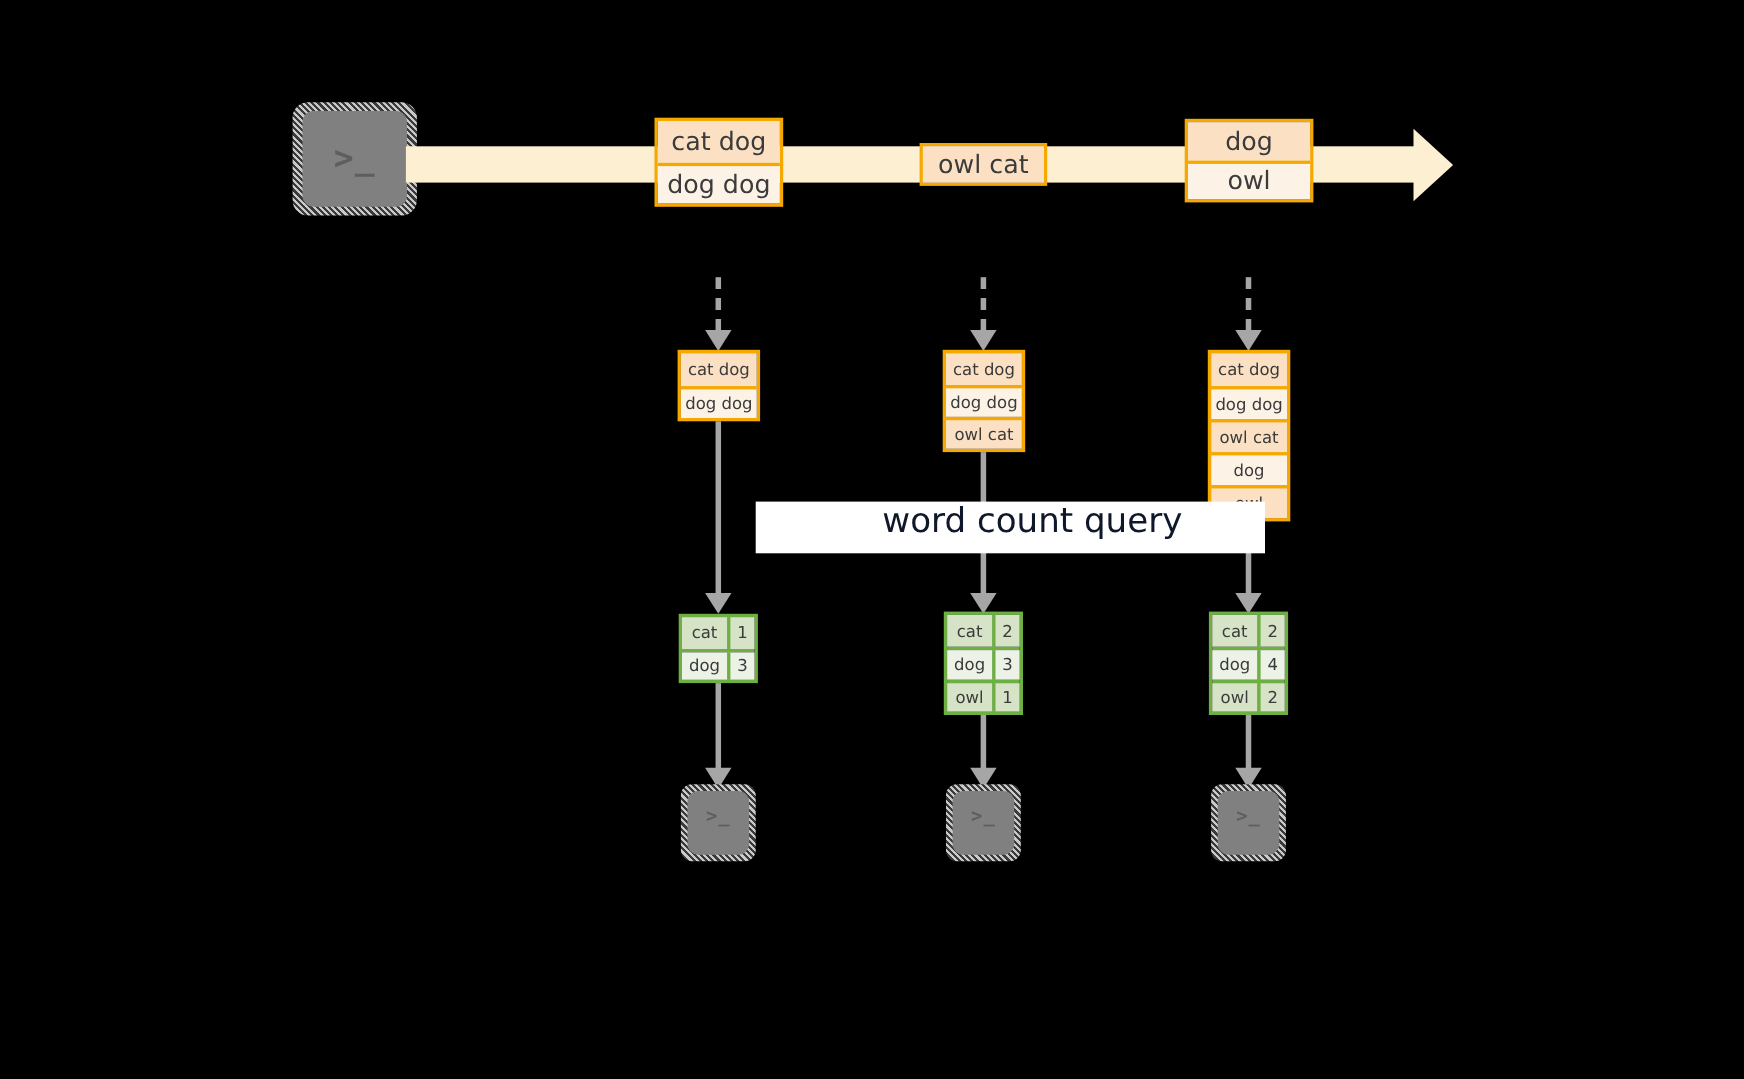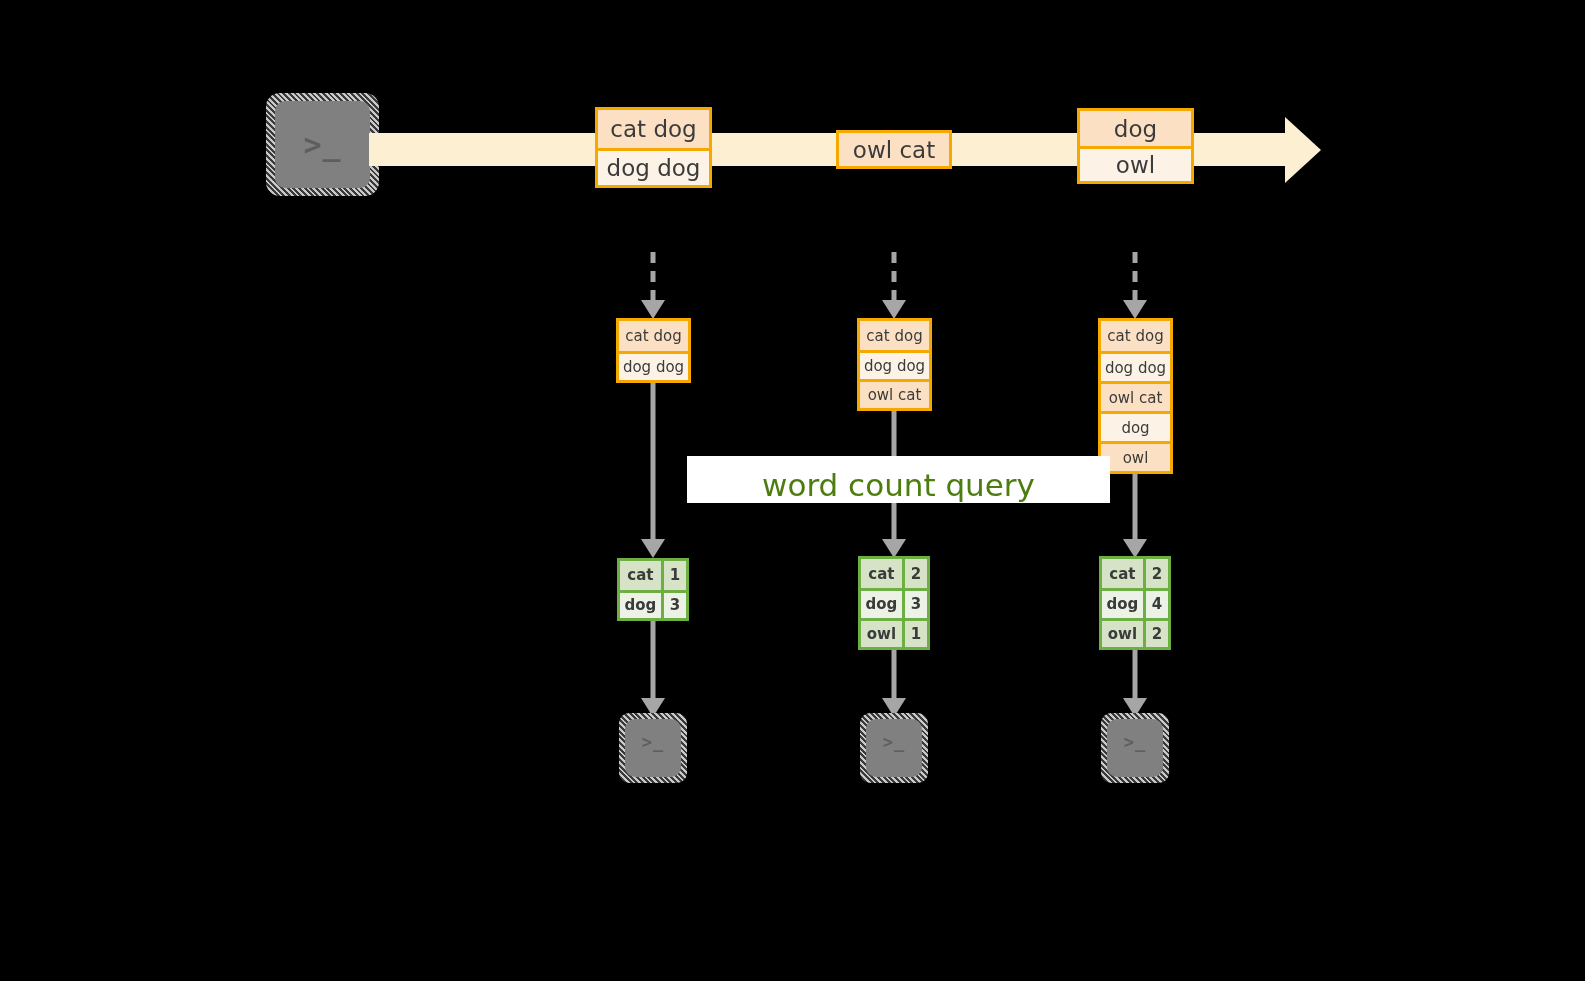--- a/index.html
+++ b/index.html
@@ -27,42 +27,42 @@
   .rec{position:absolute;box-sizing:border-box;border:3px solid #F5A800;
        display:flex;flex-direction:column;}
   .rec .cell{box-sizing:border-box;display:flex;align-items:center;
        justify-content:center;color:#3b3b3b;white-space:nowrap;}
   .rec .cell + .cell{border-top:3px solid #F5A800;}
   .cell.dark{background:#FBE0C3;}
   .cell.light{background:#FDF2E6;}
 
   
   .res{position:absolute;box-sizing:border-box;border:3px solid #6DAF42;
-       display:flex;flex-direction:column;font-weight:bold;}
+       display:flex;flex-direction:column;}
   .res .row{display:flex;box-sizing:border-box;}
   .res .row + .row{border-top:3px solid #6DAF42;}
   .res .k{box-sizing:border-box;display:flex;align-items:center;
        justify-content:center;color:#3b3b3b;}
   .res .v{box-sizing:border-box;display:flex;align-items:center;
        justify-content:center;color:#3b3b3b;border-left:3px solid #6DAF42;}
   .gdark{background:#D6E3C6;} .glight{background:#EDF2E7;}
 
   
   .conn{position:absolute;}
   .conn .shaft{position:absolute;left:50%;transform:translateX(-50%);
        width:5px;background:#A6A6A6;}
   .conn .shaft.dashed{background:
        repeating-linear-gradient(to bottom,#A6A6A6 0 11px,transparent 11px 19px);}
   .conn .head{position:absolute;left:50%;transform:translateX(-50%);
        width:0;height:0;border-left:12px solid transparent;
        border-right:12px solid transparent;border-top:19px solid #A6A6A6;}
 
   
   .banner{position:absolute;background:#FFFFFF;display:flex;
-       align-items:flex-end;justify-content:center;color:#4d7c0f;}
+       align-items:flex-start;justify-content:center;color:#0f172a;padding-left:40px;}
 </style>
 </head>
 <body>
 
 <div class="stage">
 
   <div class="term" style="left:266px;top:93px;width:113px;height:103px;border-radius:14px;">
     <div class="inner" style="left:9px;top:8px;right:9px;bottom:8px;"></div>
     <div class="glyph" style="font-size:30px;">&gt;_</div>
   </div>

